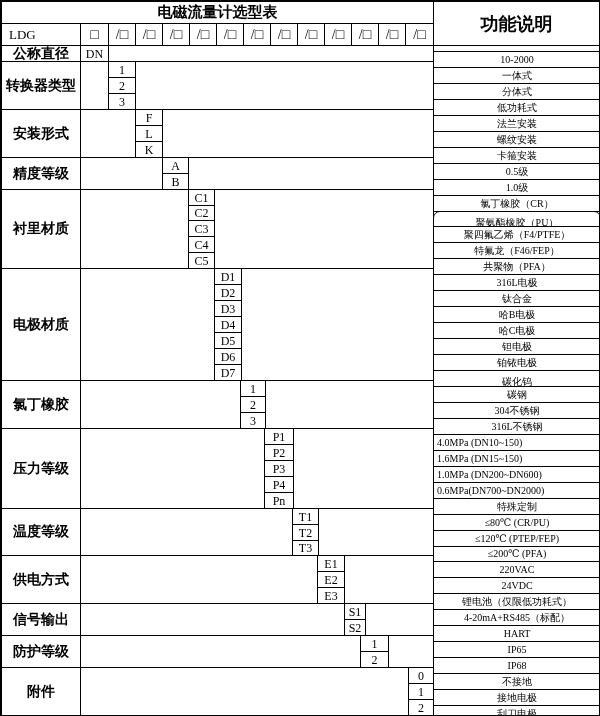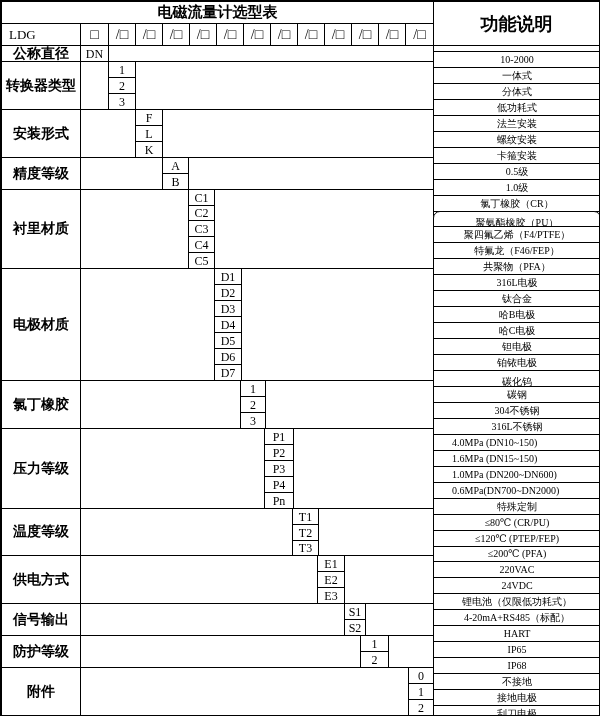--- a/index.html
+++ b/index.html
@@ -10,21 +10,21 @@
   .c{position:absolute;box-sizing:border-box;border:1px solid #000;
      display:flex;align-items:center;justify-content:center;
      font-size:13px;line-height:1;white-space:nowrap;overflow:hidden;background:#fff;}
   .title{font-size:15px;font-weight:bold;}
   .fnhead{font-size:18px;font-weight:bold;}
   .label{font-size:14px;font-weight:bold;letter-spacing:0px;}
   .model{justify-content:flex-start;padding-left:7px;font-size:13px;}
   .sel{font-size:14px;}
   .code{font-size:12px;}
   .fn{font-size:10px;margin-top:6px;}
-  .al{justify-content:flex-start;padding-left:18px;}
+  .al{justify-content:flex-start;padding-left:3px;}
 </style>
 </head>
 <body>
 
 <div id="stage">
   <div id="table">
     <div class="c title" style="left:0;top:0;width:433px;height:23px">电磁流量计选型表</div>
     <div class="c fnhead" style="left:432px;top:0;width:167px;height:45px">功能说明</div>
     <div class="c model" style="left:0;top:22px;width:80px;height:23px">LDG</div>
     <div id="gen">

